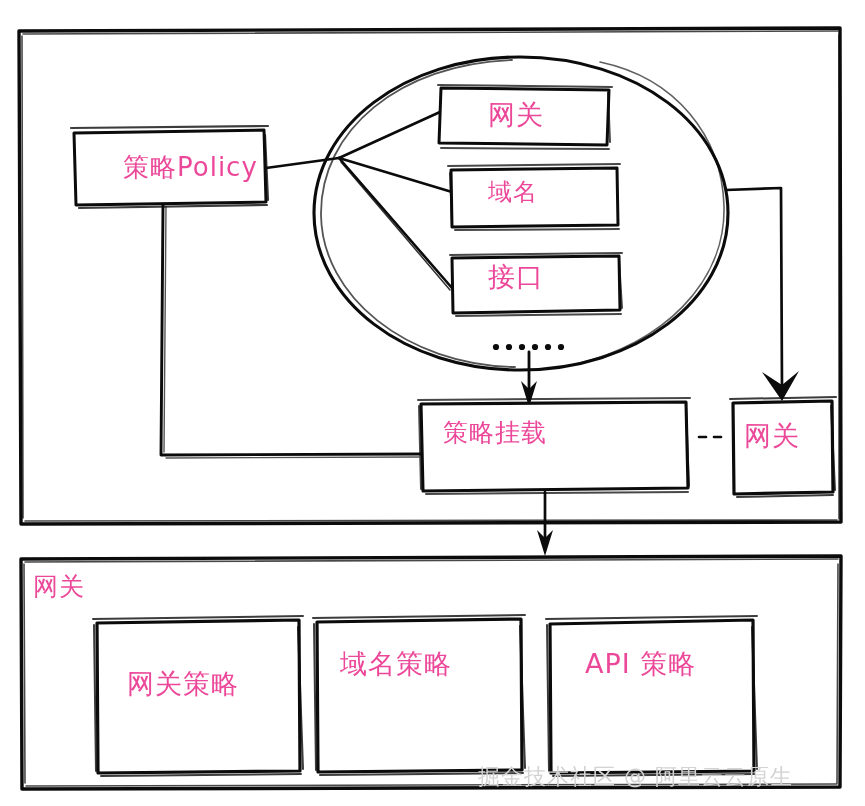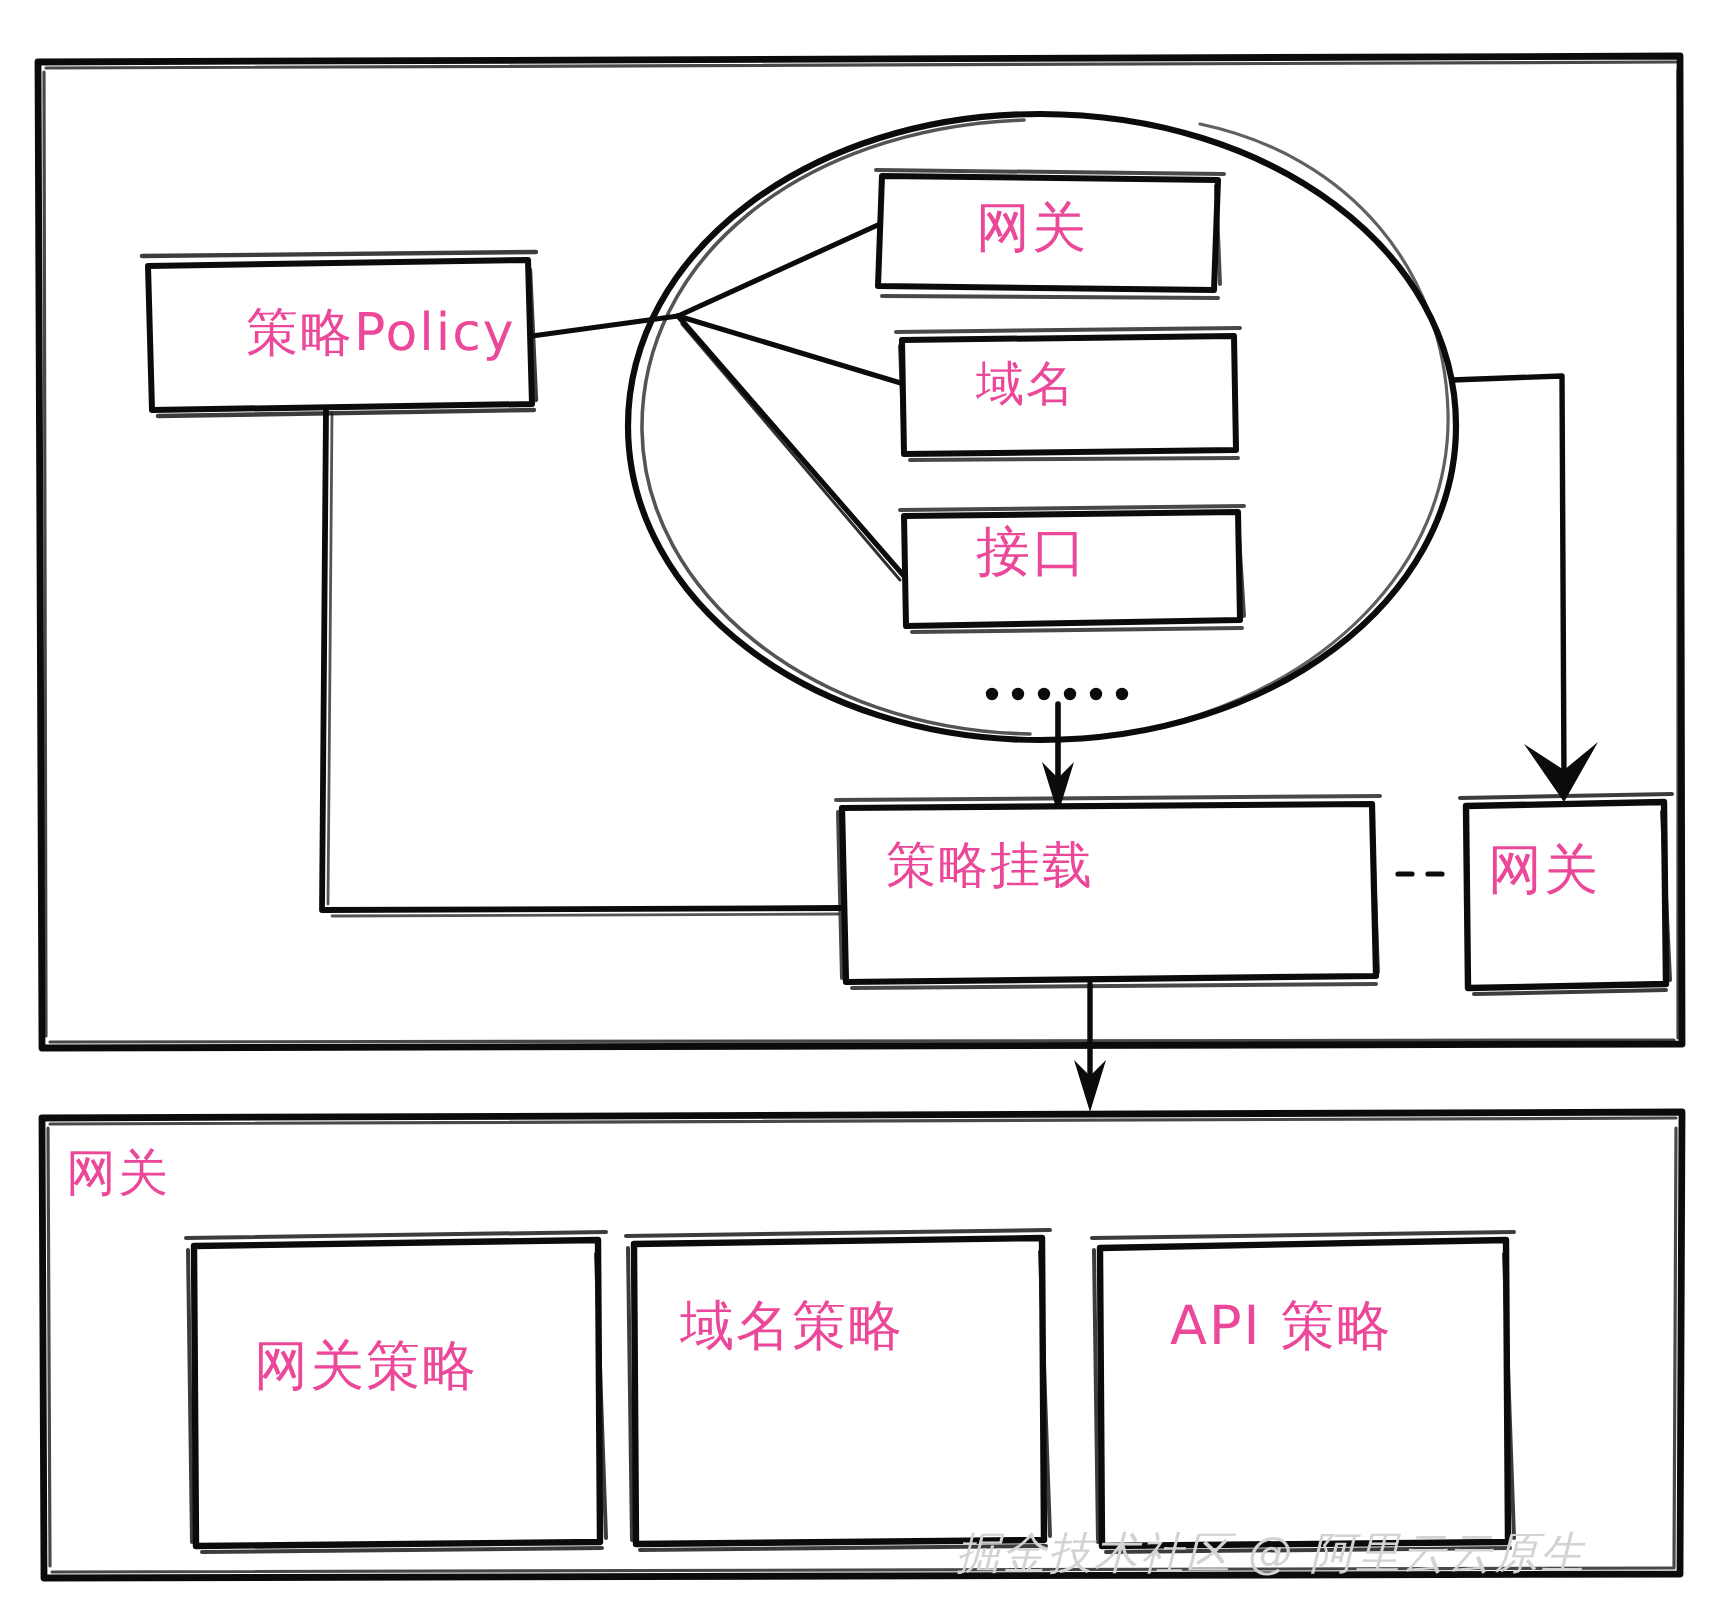--- a/index.html
+++ b/index.html
@@ -81,21 +81,20 @@
   .t-p3 { left: 585px; top: 648px; font-size: 27px; }
   .watermark {
     position: absolute;
     left: 478px; top: 762px;
     font-size: 22px;
     color: #d3d3d3;
     font-family: "DejaVu Sans", sans-serif;
     letter-spacing: 1px;
     white-space: nowrap;
     user-select: none;
-    font-style: italic;
   }
 </style>
 </head>
 <body>
 
 <div id="canvas">
 
   <svg class="diagram" viewBox="0 0 865 806">
     <defs></defs>
 

